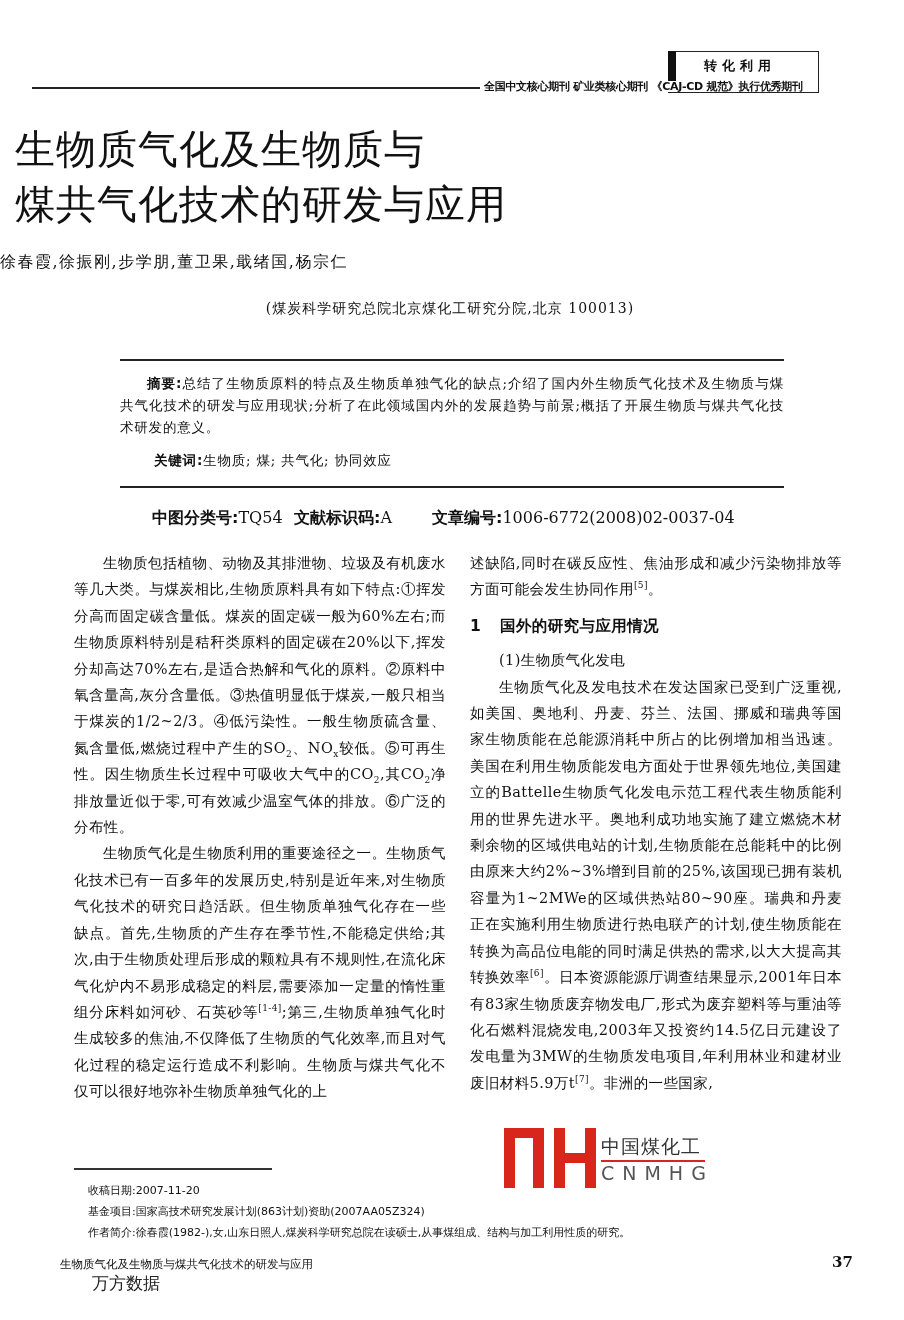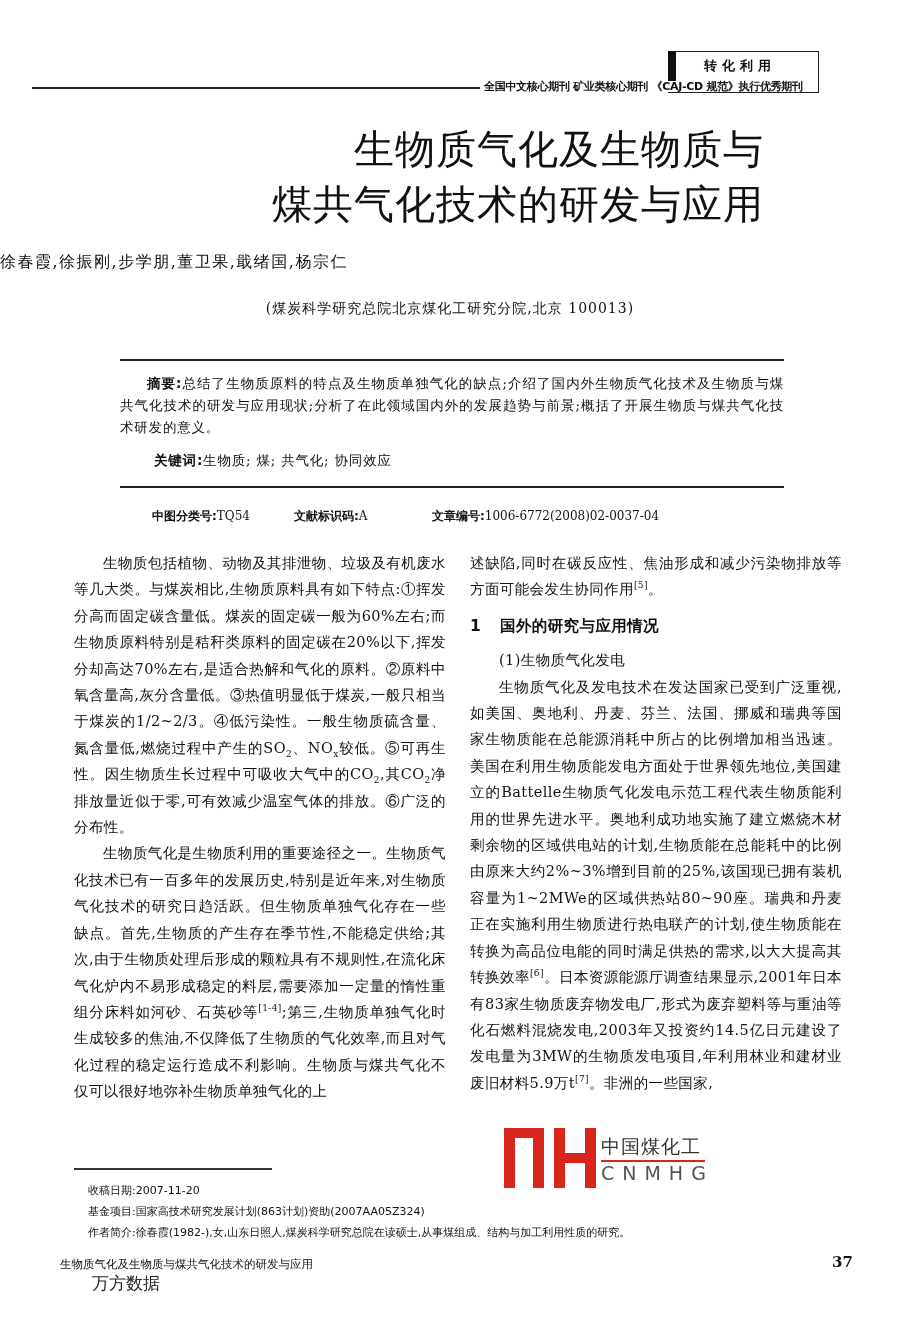--- a/index.html
+++ b/index.html
@@ -8,36 +8,36 @@
   .abs { position: absolute; }
 
   
   .hdr-rule { left: 32px; top: 87px; width: 448px; height: 2px; background: #222; }
   .hdr-journals { left: 484px; top: 79px; font-family: "DejaVu Sans", sans-serif; font-size: 11px; font-weight: bold; white-space: nowrap; letter-spacing: -0.3px; }
   .hdr-box { left: 668px; top: 51px; width: 150px; height: 40px; border-top: 1.5px solid #222; border-right: 1.5px solid #222; border-bottom: 1.5px solid #222; }
   .hdr-box-bar { left: 668px; top: 51px; width: 8px; height: 30px; background: #111; }
   .hdr-section { left: 704px; top: 57px; font-family: "DejaVu Sans", sans-serif; font-size: 13px; font-weight: bold; letter-spacing: 5px; }
 
   
-  .title { left: 4px; width: 760px; text-align: right; font-family: "DejaVu Sans", sans-serif; font-size: 40px; letter-spacing: 1px; line-height: 52px; }
+  .title { left: 15px; width: 760px; text-align: left; font-family: "DejaVu Sans", sans-serif; font-size: 40px; letter-spacing: 1px; line-height: 52px; }
   .title1 { top: 123px; }
   .title2 { top: 178px; }
   .authors { left: 0; width: 904px; top: 252px; text-align: left; font-size: 16px; letter-spacing: 1.5px; }
   .affil { left: 0; width: 900px; top: 300px; text-align: center; font-size: 14px; letter-spacing: 1px; }
 
   .rule { height: 2px; background: #222; }
   .rule-top { left: 120px; top: 359px; width: 664px; }
   .rule-mid { left: 120px; top: 486px; width: 664px; }
 
   .abstract { left: 120px; top: 372px; width: 664px; font-size: 13.5px; line-height: 22px; letter-spacing: 0.8px; text-align: justify; }
   .abstract .lbl, .keywords .lbl { font-family: "DejaVu Sans", sans-serif; font-weight: bold; }
   .abstract p { margin: 0; text-indent: 2em; }
   .keywords { left: 154px; top: 452px; font-size: 13.5px; letter-spacing: 0.8px; }
 
-  .meta { top: 508px; font-size: 12px; white-space: nowrap; }
+  .meta { top: 508px; font-size: 16px; white-space: nowrap; }
   .meta .lbl { font-family: "DejaVu Sans", sans-serif; font-weight: bold; }
   .meta-1 { left: 152px; }
   .meta-2 { left: 294px; }
   .meta-3 { left: 432px; }
 
   
   .col { width: 372px; font-size: 14.5px; line-height: 26.4px; text-align: justify; letter-spacing: 0.4px; }
   .col p { margin: 0; }
   .col .indent { text-indent: 2em; }
   .col-left { left: 74px; top: 550px; }

